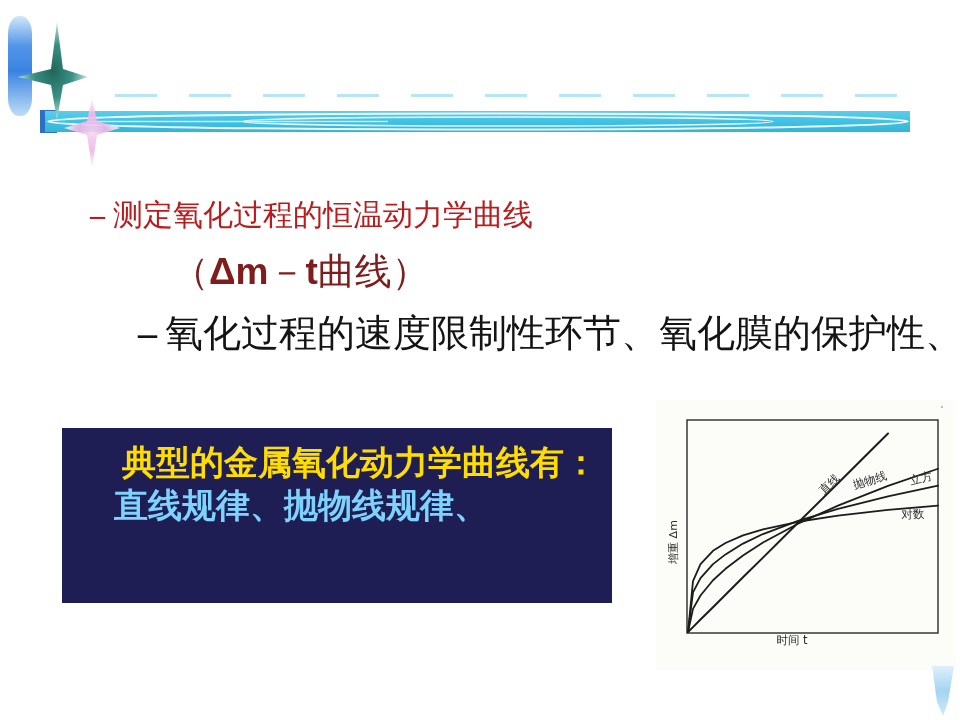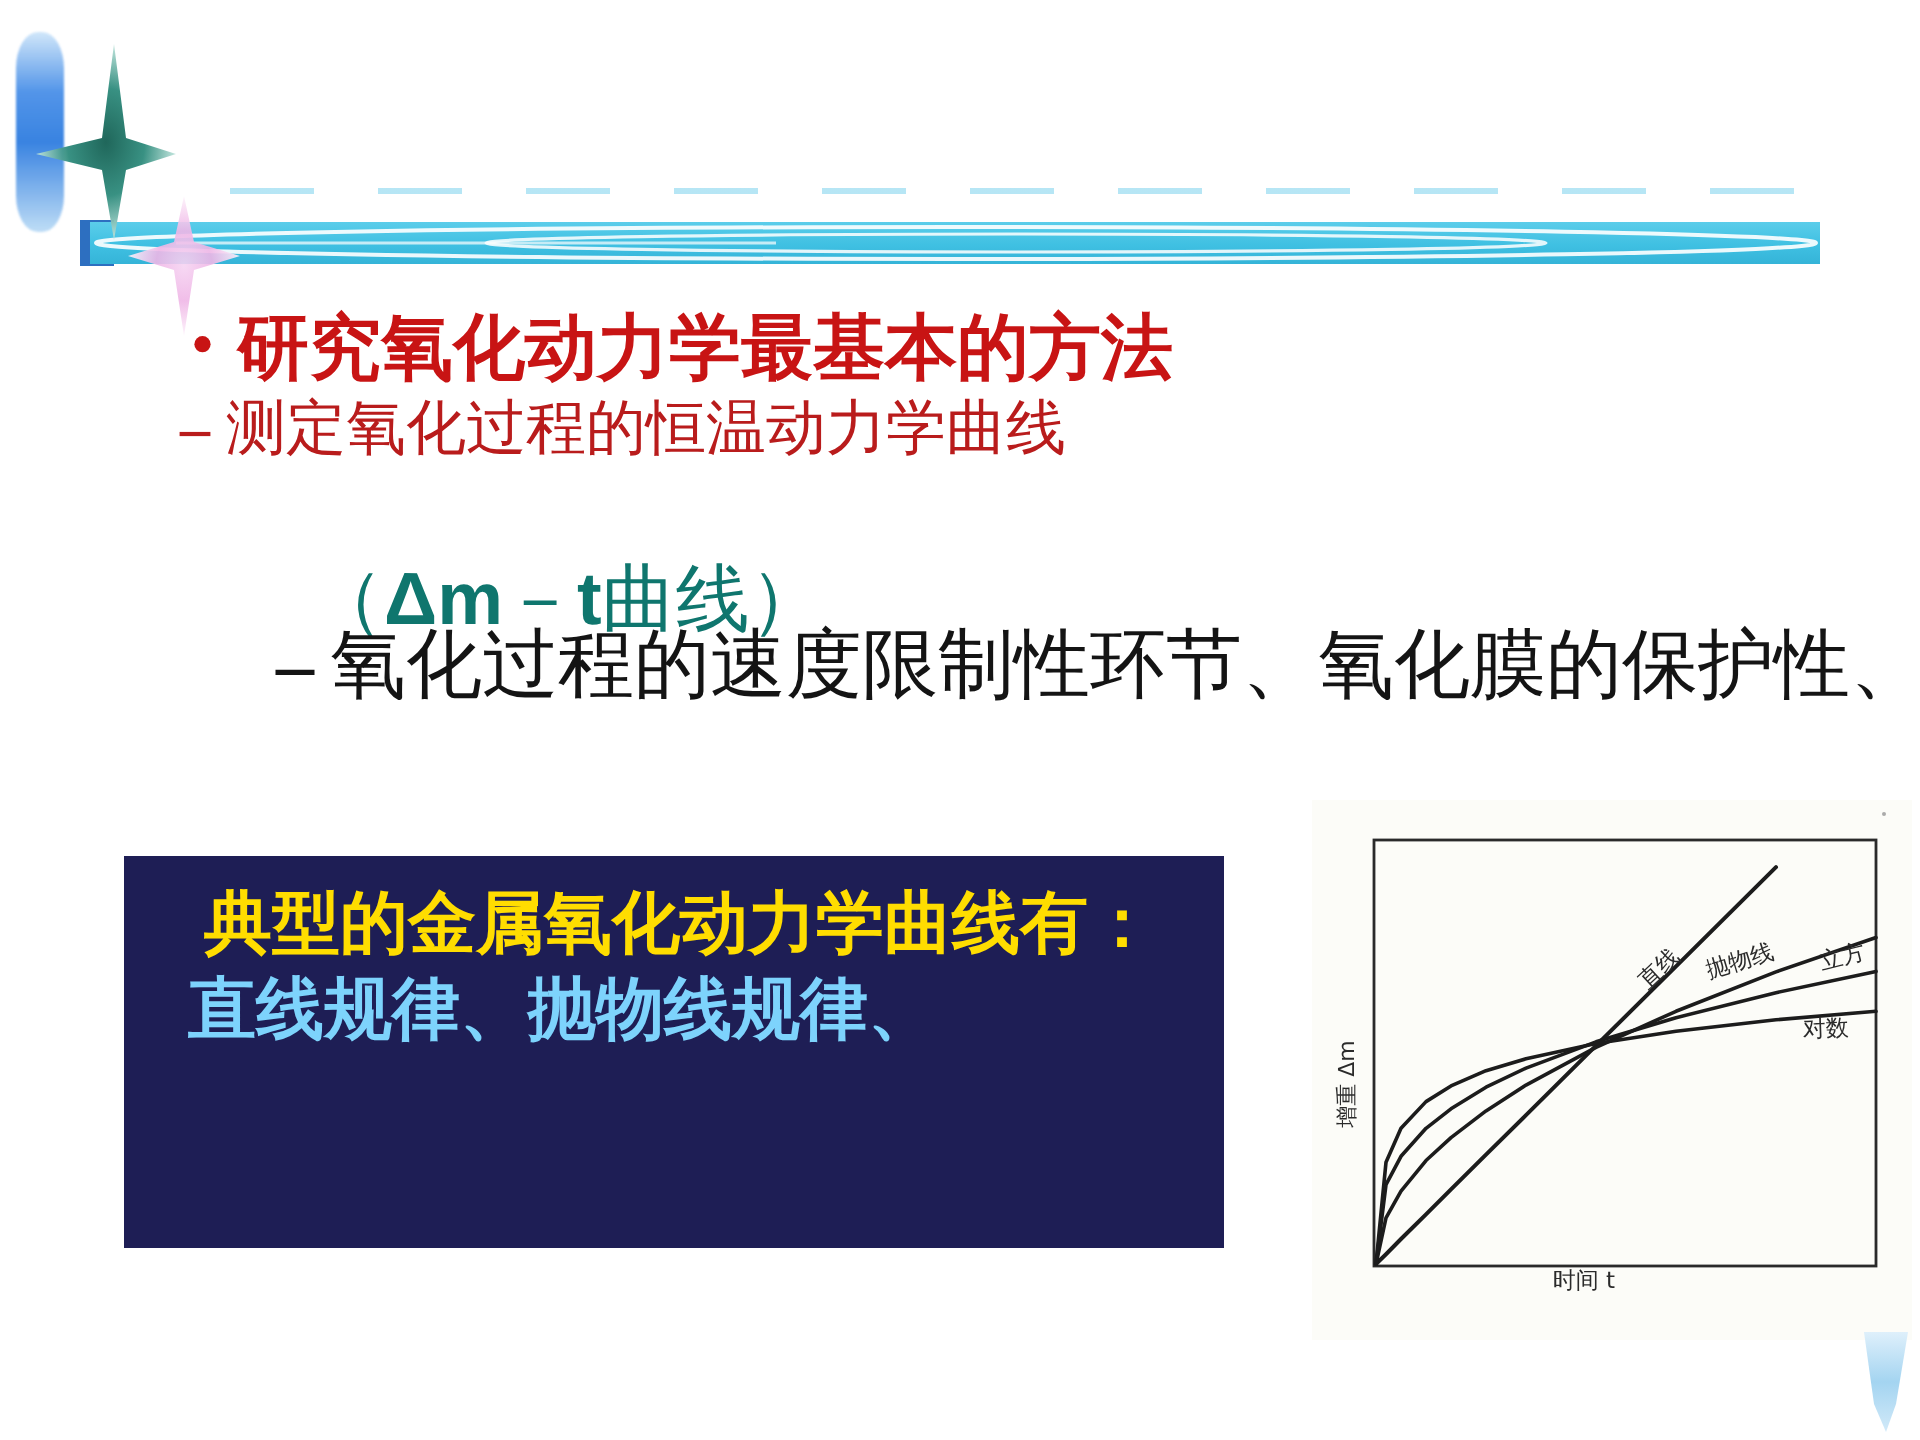--- a/index.html
+++ b/index.html
@@ -15,29 +15,29 @@
     background:repeating-linear-gradient(90deg,rgba(110,205,235,.5) 0 42px,rgba(255,255,255,0) 42px 74px);}
   .band-svg{left:28px;top:108px;}
   .star-svg{position:absolute;}
   .beam-bottomright{left:925px;top:660px;}
 
   
   .l-heading{left:96px;top:156px;font-size:36px;font-weight:700;color:#c81414;line-height:1.05;}
   .l-heading .bullet{font-size:30px;vertical-align:4px;margin-right:12px;}
   .l-item1{left:90px;top:199px;font-size:30px;color:#b91c1c;line-height:1.05;}
   .marker-dash{font-weight:800;margin-right:8px;}
-  .l-sub{left:155px;top:253px;font-size:37px;color:#0f766e;line-height:1.05;margin-top:28px;}
+  .l-sub{left:172px;top:253px;font-size:37px;color:#7f1d1d;line-height:1.05;}
   .l-sub b{font-family:"Liberation Sans",sans-serif;font-weight:700;}
   .l-item2{left:94px;top:311px;font-size:38px;color:#141414;line-height:44px;margin-left:44px;}
   .l-item2 .wrap2{margin-left:46px;}
 
   
-  .infobox{left:62px;top:428px;width:550px;height:196px;background:#1e1e55;
+  .infobox{left:62px;top:428px;width:550px;height:175px;background:#1e1e55;
     font-family:"Liberation Sans",sans-serif;font-weight:700;font-size:34px;line-height:43px;
-    padding:13px 0 0 32px;box-sizing:border-box;}
+    padding:13px 0 0 52px;box-sizing:border-box;}
   .infobox .t{color:#ffdd00;display:block;text-indent:8px;white-space:nowrap;}
   .infobox .w{color:#7dd3fc;display:block;white-space:nowrap;}
 
   
   .chartbox{left:656px;top:400px;width:300px;height:270px;background:#fcfcf8;}
   .chartbox svg text{fill:#2b2b2b;font-family:"DejaVu Sans",sans-serif;}
 </style>
 </head>
 <body>
 
@@ -76,23 +76,20 @@
     <defs>
       <radialGradient id="pinkGrad" cx="0.5" cy="0.5" r="0.5">
         <stop offset="0" stop-color="#f6d4f2"></stop>
           <stop offset="0.5" stop-color="#efb6e6"></stop>
           <stop offset="1" stop-color="#fdf3fb"></stop>
       </radialGradient>
     </defs>
     <polygon points="32,3 37,26 60,33 37,40 32,73 27,40 4,33 27,26" fill="url(#pinkGrad)" opacity="0.9"></polygon>
   </svg>
 
-  <div class="abs l-heading">
-    <span class="bullet">•</span><span>研究氧化动力学最基本的方法</span>
-  </div>
 
   <div class="abs l-item1">
     <span class="marker-dash">–</span><span>测定氧化过程的恒温动力学曲线</span>
   </div>
 
   <div class="abs l-sub">
     <span>（</span><b>Δm</b><span>－</span><b>t</b><span>曲线）</span>
   </div>
 
   <div class="abs l-item2">

